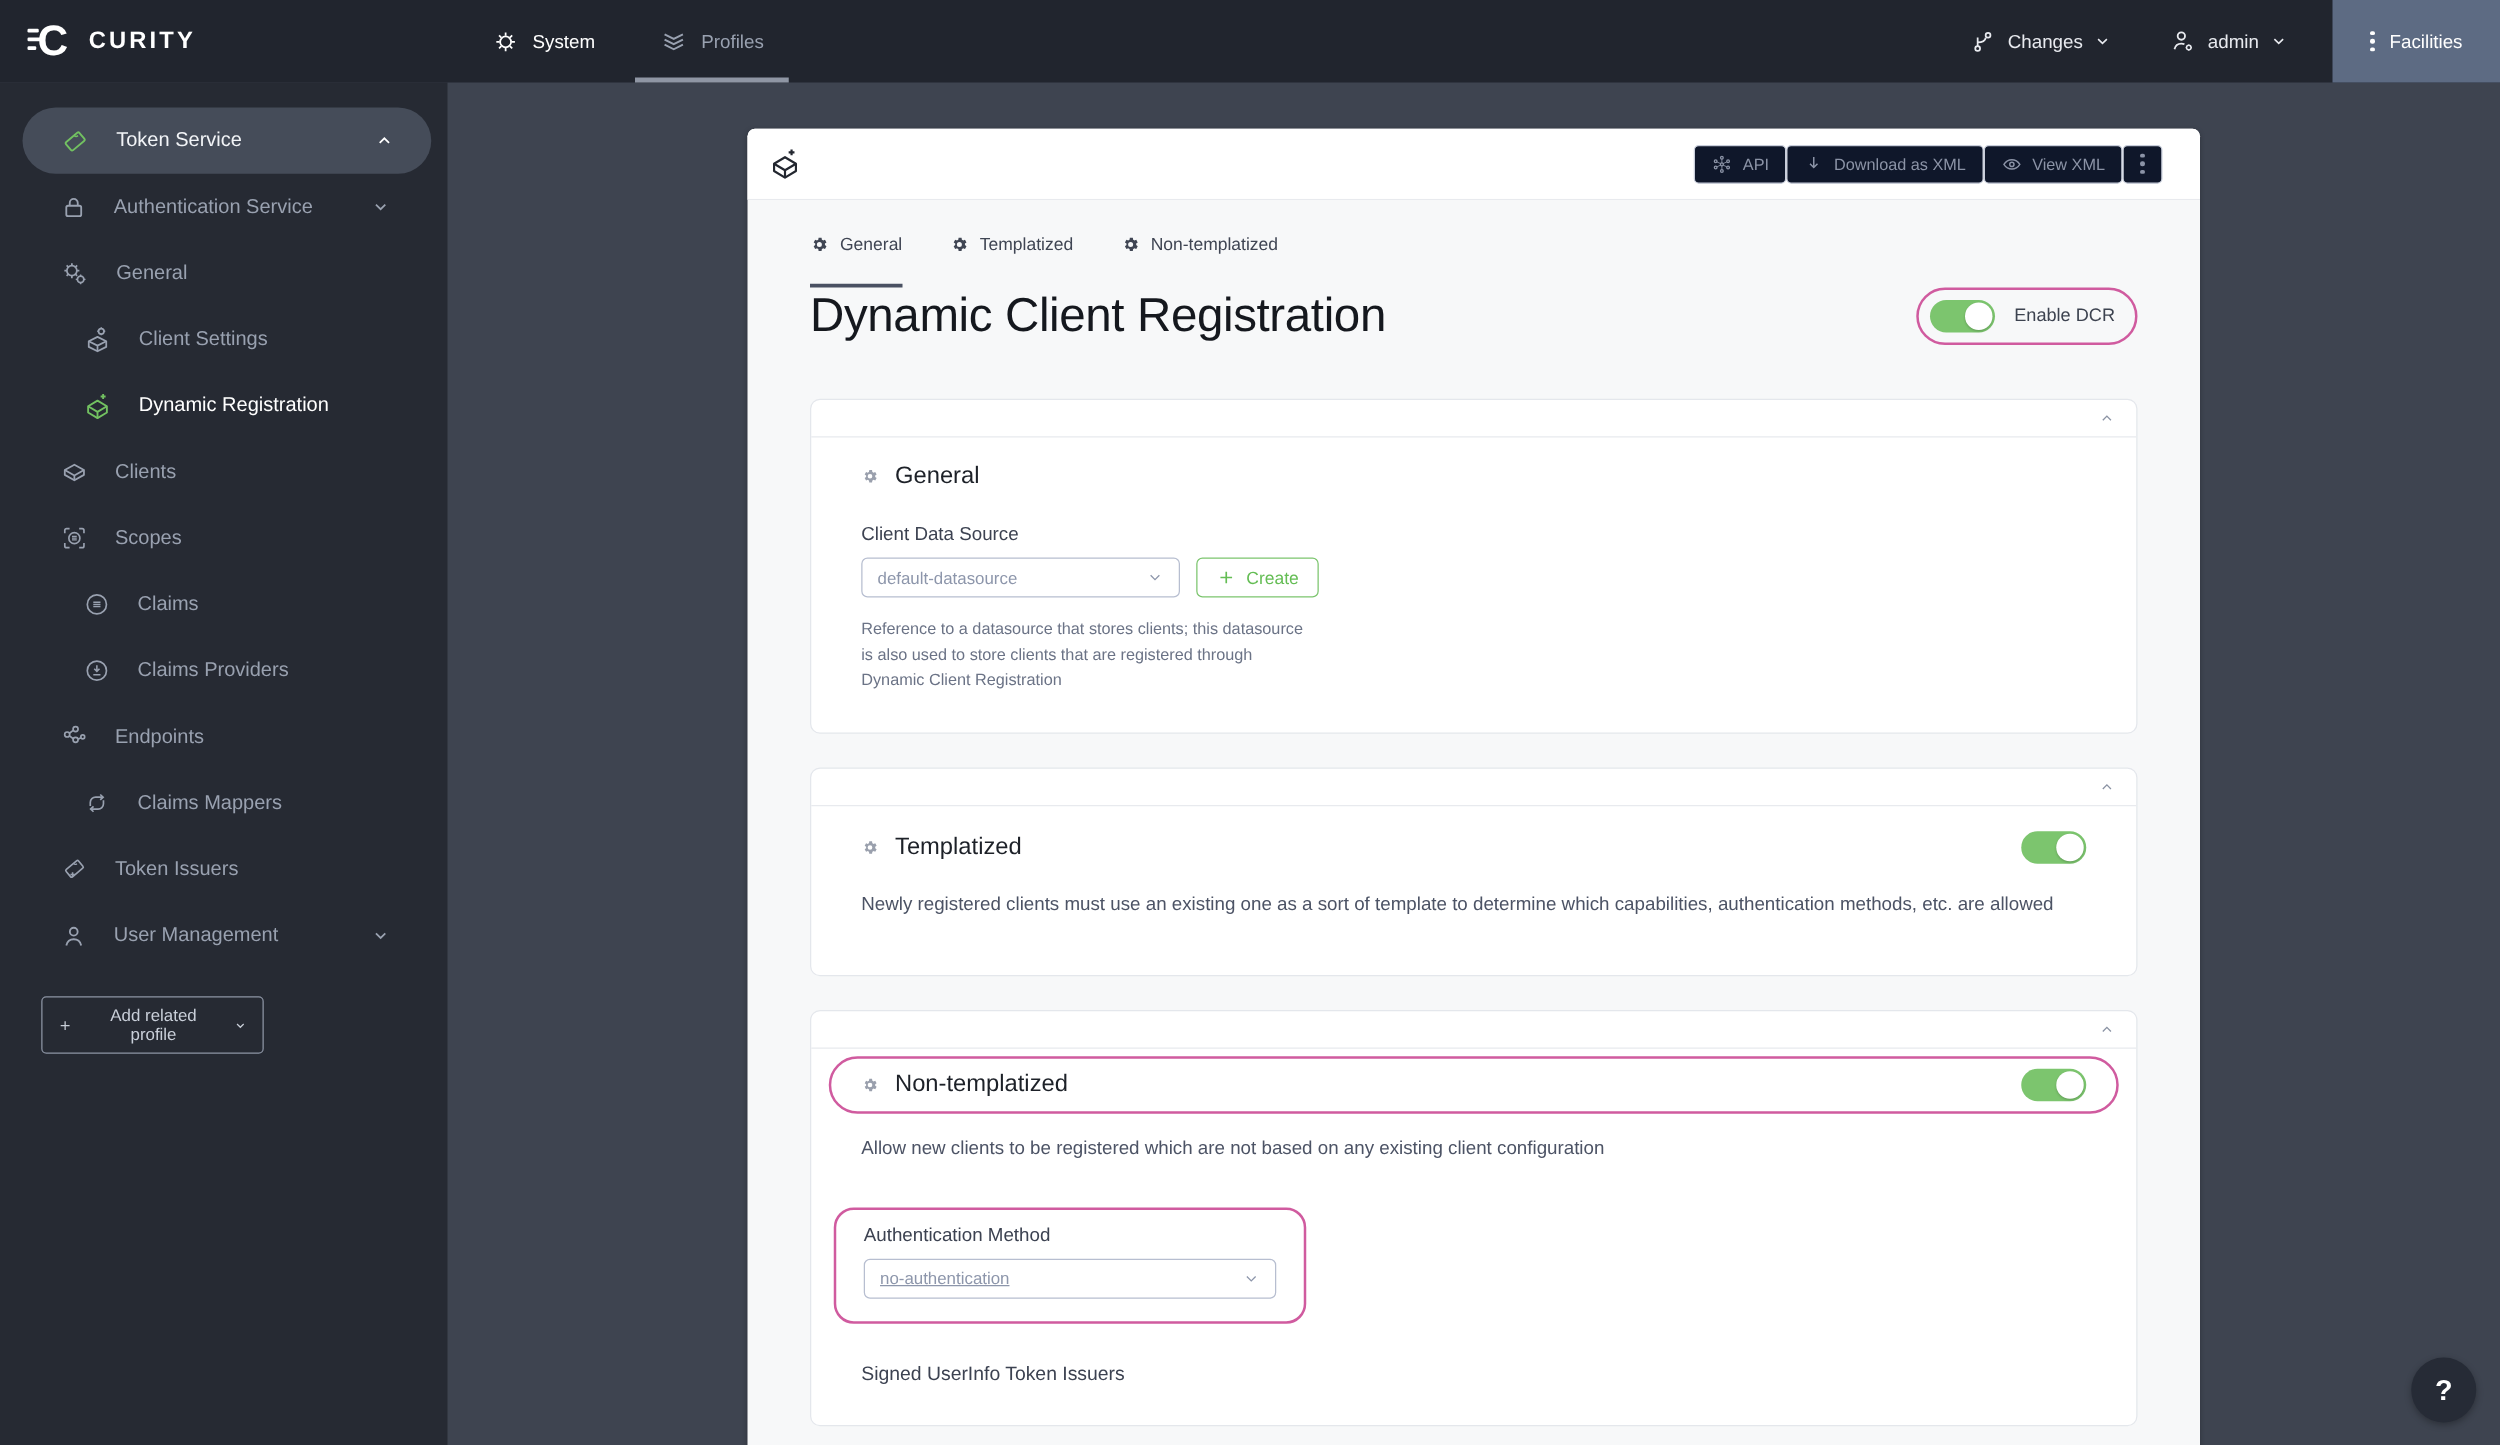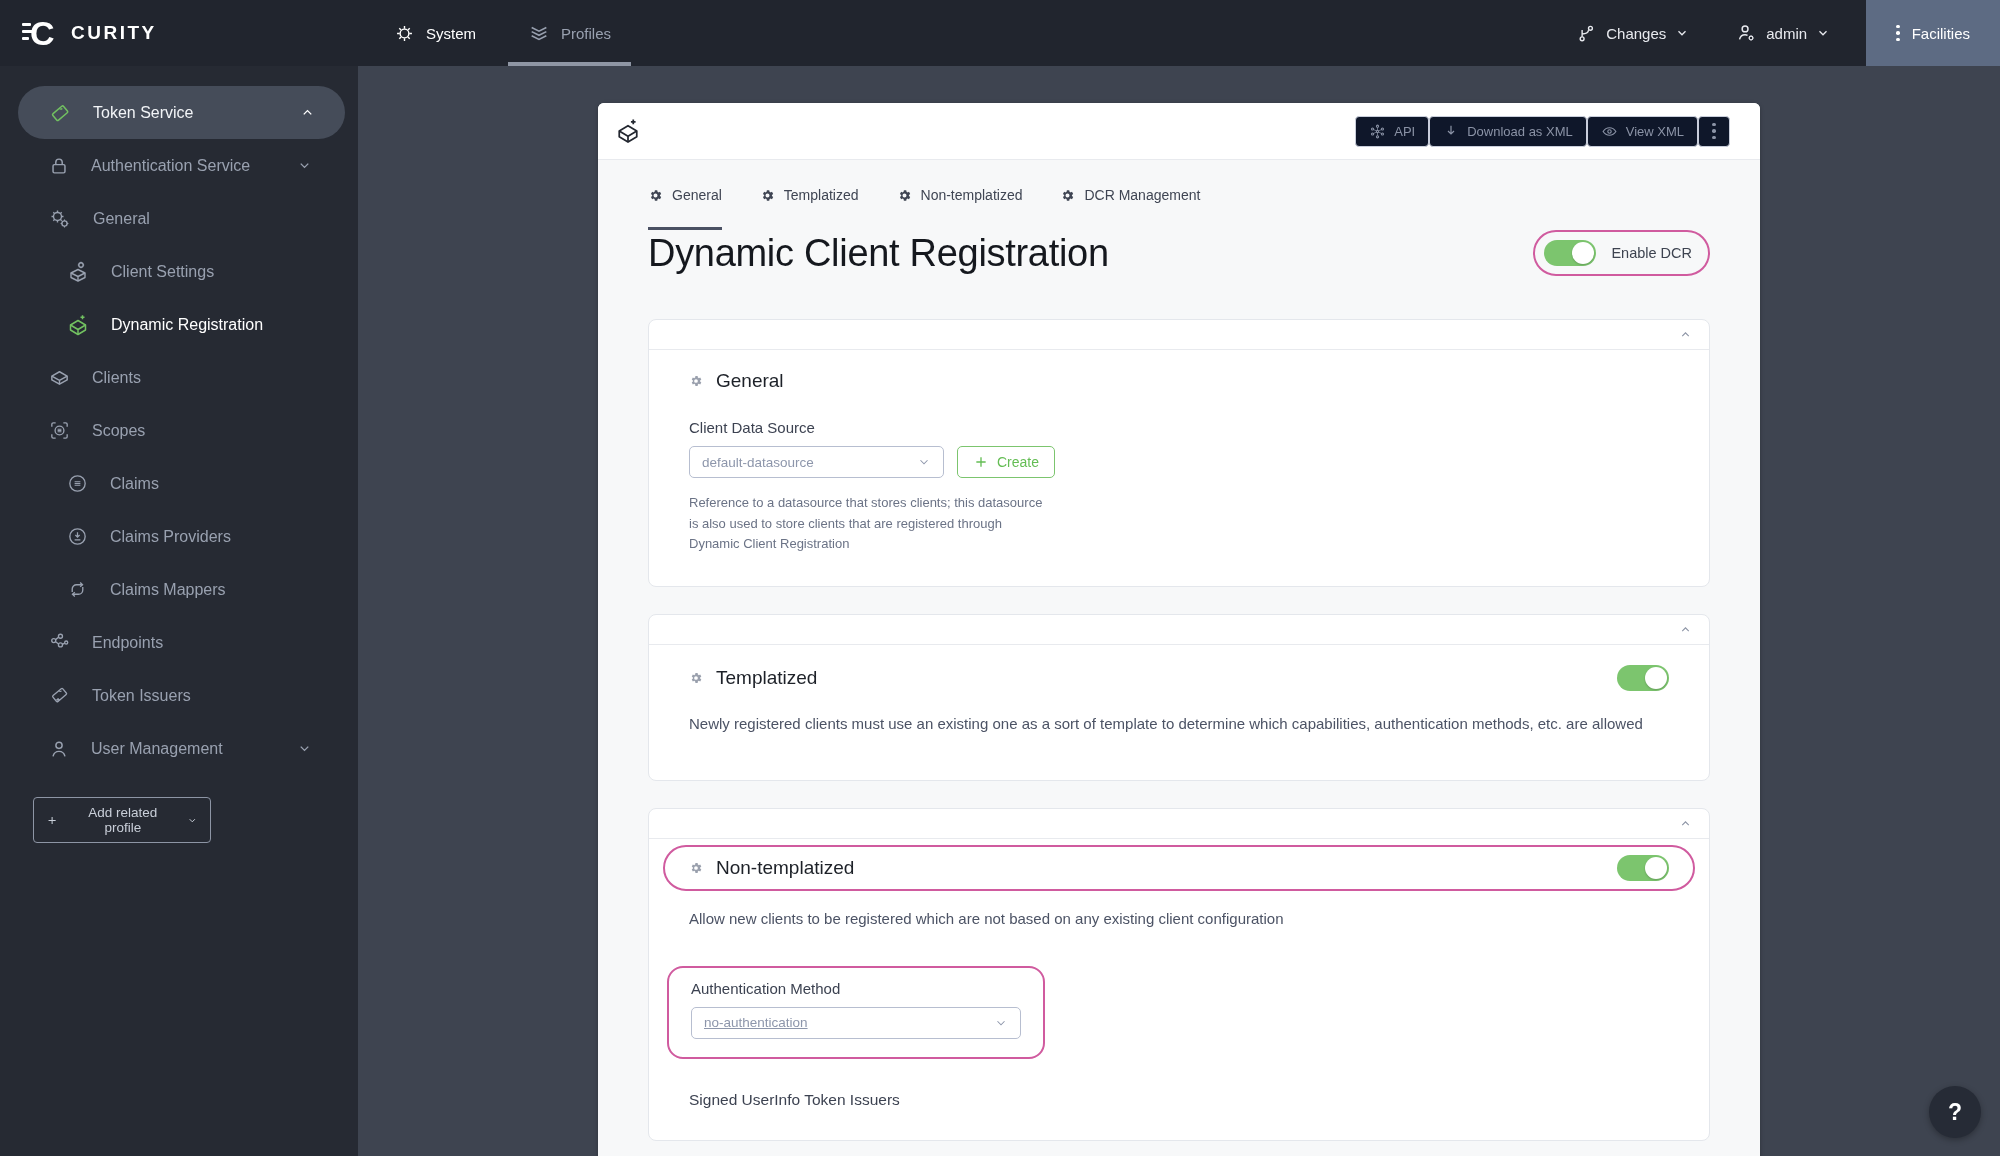--- a/index.html
+++ b/index.html
@@ -253,39 +253,39 @@
     </div>
 
     <div class="srow indent">
       <svg class="ic" width="23" height="23" viewBox="0 0 24 24" fill="none" stroke="currentColor" stroke-width="1.4">
           <circle cx="12" cy="12" r="8"></circle>
           <path d="M12 7.5v4.8M9.8 10.4l2.2 2.2 2.2-2.2M9 15.5h6" stroke-width="1.3"></path>
         </svg>
       <span class="txt">Claims Providers</span>
     </div>
 
-    <div class="srow indent">
-      <svg class="ic" width="23" height="23" viewBox="0 0 24 24" fill="none" stroke="currentColor" stroke-width="1.4">
-          <path d="M6.5 14.5v-3A4.5 4.5 0 0 1 11 7h6"></path>
-          <path d="m14.8 4.8 2.4 2.2-2.4 2.2"></path>
-          <path d="M17.5 9.5v3a4.5 4.5 0 0 1-4.5 4.5H7"></path>
-          <path d="m9.2 14.8-2.4 2.2 2.4 2.2"></path>
-        </svg>
-      <span class="txt">Claims Mappers</span>
-    </div>
-
     <div class="srow">
       <svg class="ic" width="23" height="23" viewBox="0 0 24 24" fill="none" stroke="currentColor" stroke-width="1.4">
           <circle cx="6" cy="10" r="2.1"></circle>
           <circle cx="13" cy="5.5" r="2.1"></circle>
           <circle cx="13" cy="14.5" r="2.1"></circle>
           <circle cx="19" cy="12" r="1.6"></circle>
           <path d="M7.9 9 11 6.6M7.9 11.2l3.2 2.4M15 14l2.5-1.3"></path>
         </svg>
       <span class="txt">Endpoints</span>
+    </div>
+
+    <div class="srow indent">
+      <svg class="ic" width="23" height="23" viewBox="0 0 24 24" fill="none" stroke="currentColor" stroke-width="1.4">
+          <path d="M6.5 14.5v-3A4.5 4.5 0 0 1 11 7h6"></path>
+          <path d="m14.8 4.8 2.4 2.2-2.4 2.2"></path>
+          <path d="M17.5 9.5v3a4.5 4.5 0 0 1-4.5 4.5H7"></path>
+          <path d="m9.2 14.8-2.4 2.2 2.4 2.2"></path>
+        </svg>
+      <span class="txt">Claims Mappers</span>
     </div>
 
     <div class="srow">
       <svg class="ic" width="23" height="23" viewBox="0 0 24 24" fill="none" stroke="currentColor" stroke-width="1.4">
           <g transform="rotate(-40 12 11)">
             <rect x="5" y="7.5" width="13.5" height="8" rx="1.2"></rect>
             <path d="M14 7.5c0 1.2 1 2 2.1 2" stroke-width="1.1"></path>
           </g>
           <path d="M10.5 14.5v3.6M8.7 16.3h3.6" stroke-width="1.3"></path>
         </svg>
@@ -370,26 +370,20 @@
           <svg class="ic" width="15" height="15" viewBox="0 0 24 24" fill="currentColor">
               <path d="M19.1 12.9a7 7 0 0 0 0-1.9l2-1.5-1.9-3.4-2.4 1a7 7 0 0 0-1.6-1l-.4-2.6h-3.8l-.4 2.6a7 7 0 0 0-1.6 1l-2.4-1L4.7 9.5l2 1.5a7 7 0 0 0 0 1.9l-2 1.6 1.9 3.3 2.4-1a7 7 0 0 0 1.6 1l.4 2.6h3.8l.4-2.6a7 7 0 0 0 1.6-1l2.4 1 1.9-3.3ZM12 15.2A3.2 3.2 0 1 1 15.2 12 3.2 3.2 0 0 1 12 15.2Z"></path>
             </svg>
           <span>Templatized</span>
         </div>
         <div class="tab">
           <svg class="ic" width="15" height="15" viewBox="0 0 24 24" fill="currentColor">
               <path d="M19.1 12.9a7 7 0 0 0 0-1.9l2-1.5-1.9-3.4-2.4 1a7 7 0 0 0-1.6-1l-.4-2.6h-3.8l-.4 2.6a7 7 0 0 0-1.6 1l-2.4-1L4.7 9.5l2 1.5a7 7 0 0 0 0 1.9l-2 1.6 1.9 3.3 2.4-1a7 7 0 0 0 1.6 1l.4 2.6h3.8l.4-2.6a7 7 0 0 0 1.6-1l2.4 1 1.9-3.3ZM12 15.2A3.2 3.2 0 1 1 15.2 12 3.2 3.2 0 0 1 12 15.2Z"></path>
             </svg>
           <span>Non-templatized</span>
-        </div>
-        <div class="tab">
-          <svg class="ic" width="15" height="15" viewBox="0 0 24 24" fill="currentColor">
-              <path d="M19.1 12.9a7 7 0 0 0 0-1.9l2-1.5-1.9-3.4-2.4 1a7 7 0 0 0-1.6-1l-.4-2.6h-3.8l-.4 2.6a7 7 0 0 0-1.6 1l-2.4-1L4.7 9.5l2 1.5a7 7 0 0 0 0 1.9l-2 1.6 1.9 3.3 2.4-1a7 7 0 0 0 1.6 1l.4 2.6h3.8l.4-2.6a7 7 0 0 0 1.6-1l2.4 1 1.9-3.3ZM12 15.2A3.2 3.2 0 1 1 15.2 12 3.2 3.2 0 0 1 12 15.2Z"></path>
-            </svg>
-          <span>DCR Management</span>
         </div>
       </div>
 
       <div class="card-body">
         <div class="title-row">
           <h1>Dynamic Client Registration</h1>
           <div class="toggle-group">
             <span class="switch">
                 <span class="knob"></span>
               </span>

